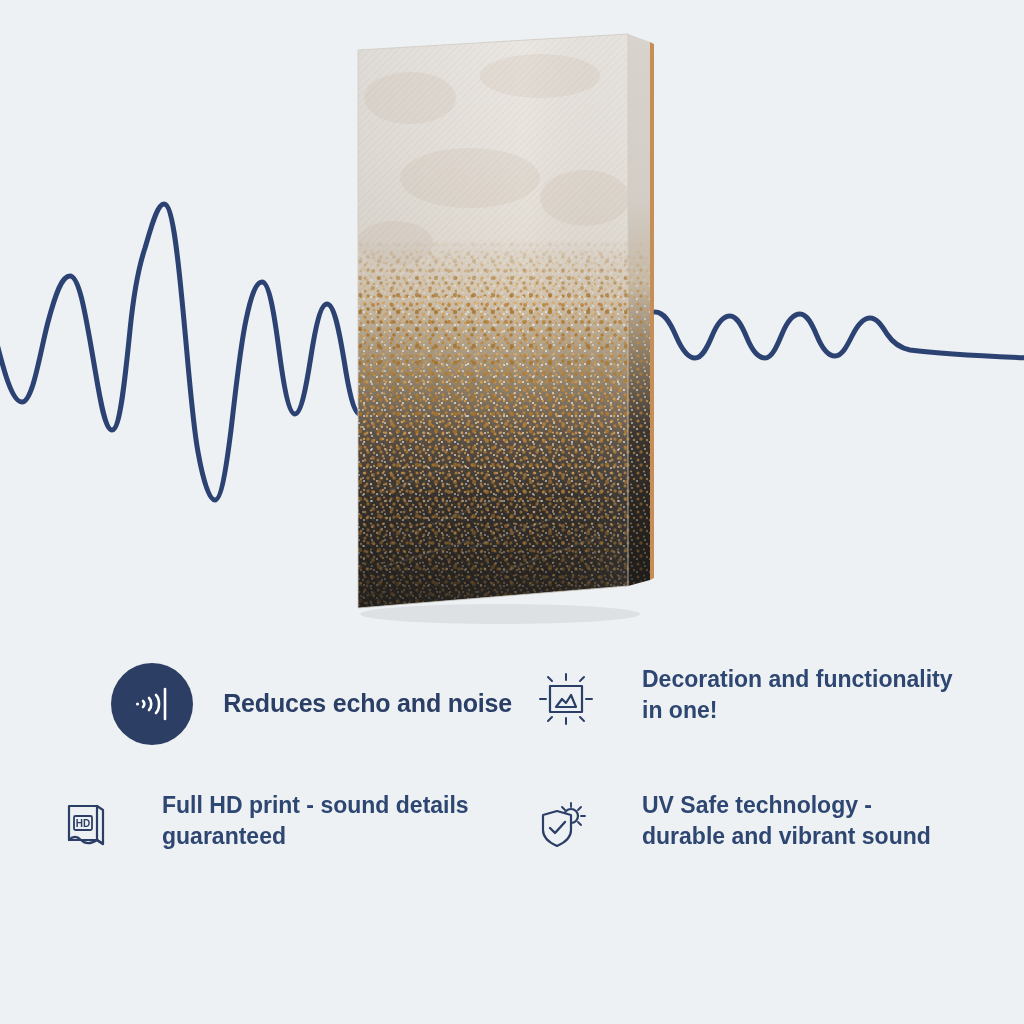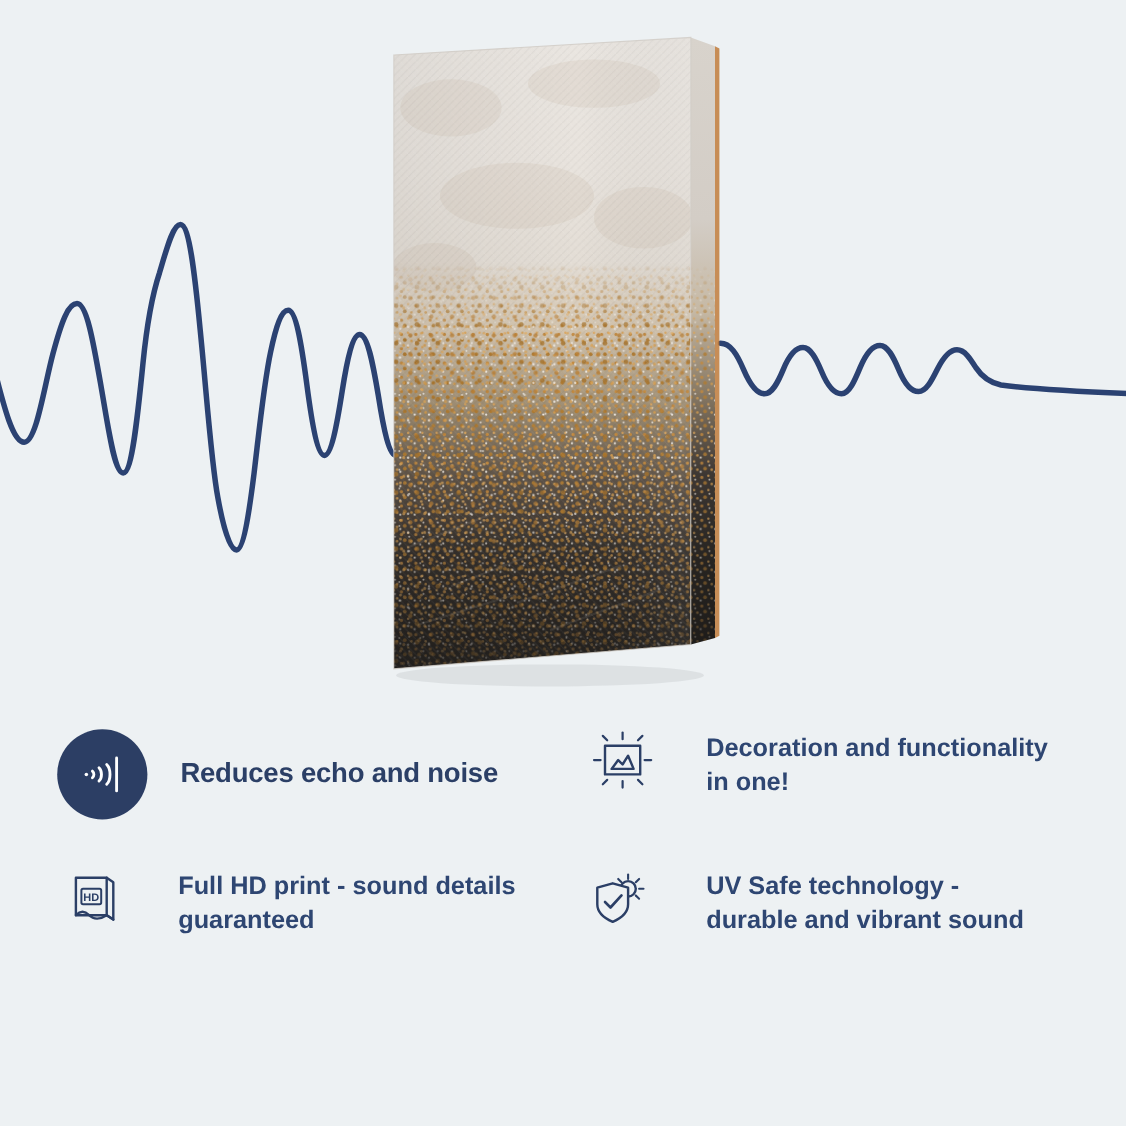--- a/index.html
+++ b/index.html
@@ -69,20 +69,21 @@
   }
 
   .feature-row {
     display: flex;
     align-items: center;
   }
 
   
   .feature-row.primary {
     height: 112px;
+    justify-content: flex-end;
   }
   .badge {
     width: 82px;
     height: 82px;
     border-radius: 50%;
     background: #2c3e64;
     flex: 0 0 82px;
     display: flex;
     align-items: center;
     justify-content: center;
@@ -100,21 +101,21 @@
   .feature-row.secondary {
     height: 112px;
     align-items: flex-start;
     padding-top: 14px;
   }
   .icon-box {
     width: 68px;
     height: 66px;
     flex: 0 0 68px;
     display: flex;
-    align-items: flex-start;
+    align-items: flex-end;
     justify-content: center;
   }
   .feature-row.secondary .feature-text {
     margin-left: 42px;
     font-size: 23px;
     font-weight: bold;
     color: #2e4672;
     line-height: 1.33;
     padding-top: 2px;
   }

